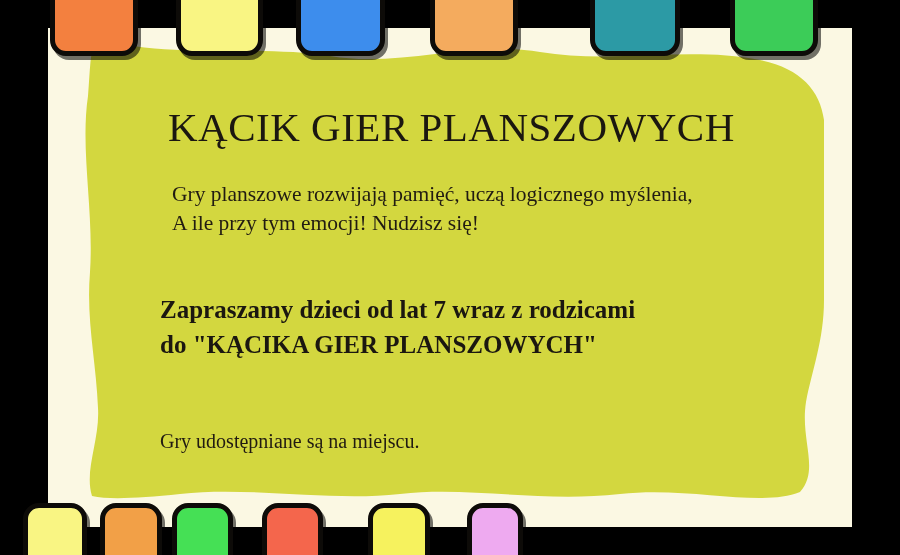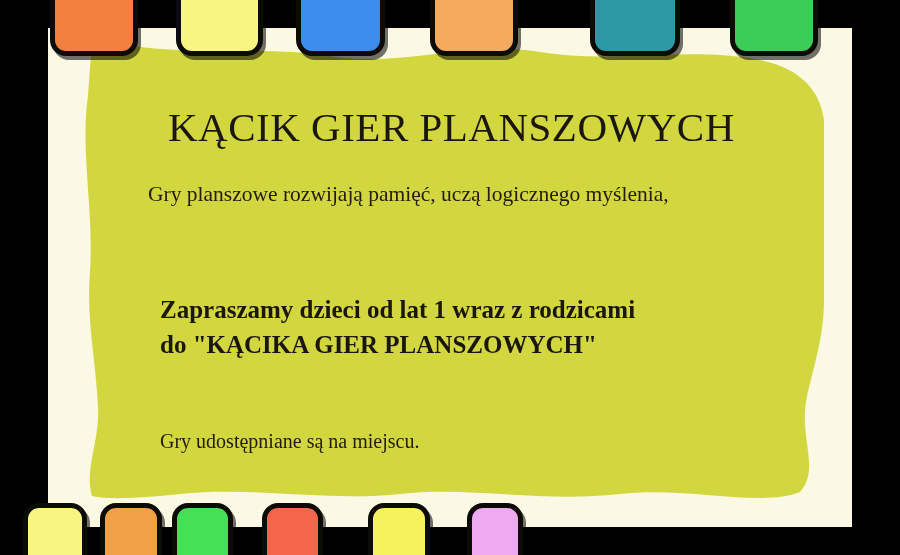--- a/index.html
+++ b/index.html
@@ -36,21 +36,21 @@
     border-radius:16px 16px 10px 10px;
   }
   
   .content{position:absolute;left:0;top:0;width:900px;height:435px;}
   .title{
     position:absolute;left:168px;top:103px;
     font-size:41px;letter-spacing:.5px;color:#1b1710;
     white-space:nowrap;
   }
   .para1{
-    position:absolute;left:148px;top:180px;width:640px;
+    position:absolute;left:172px;top:180px;width:640px;
     font-size:21.5px;line-height:29px;color:#211b12;
   }
   .para2{
     position:absolute;left:160px;top:292px;width:650px;
     font-size:25px;line-height:35px;color:#1b1710;font-weight:bold;
   }
   .para3{
     position:absolute;left:160px;top:428px;width:620px;
     font-size:20px;line-height:27px;color:#211b12;
   }
@@ -103,23 +103,24 @@
       <div class="tile bottom" style="left: 172px; width: 51px; background: rgb(69, 224, 85);"></div>
       <div class="tile bottom" style="left: 262px; width: 51px; background: rgb(244, 102, 76);"></div>
       <div class="tile bottom" style="left: 368px; width: 52px; background: rgb(246, 242, 94);"></div>
       <div class="tile bottom" style="left: 467px; width: 46px; background: rgb(238, 170, 240);"></div>
     </div>
 
   <div class="content">
     <div class="title">KĄCIK GIER PLANSZOWYCH</div>
     <div class="para1" id="intro">
         <div>Gry planszowe rozwijają pamięć, uczą logicznego myślenia,</div>
+        <div>A ile przy tym emocji! Nudzisz się!</div>
       </div>
     <div class="para2" id="invite">
-        <div>Zapraszamy dzieci od lat 1 wraz z rodzicami</div>
+        <div>Zapraszamy dzieci od lat 7 wraz z rodzicami</div>
         <div>do "KĄCIKA GIER PLANSZOWYCH"</div>
       </div>
     <div class="para3" id="footer">
         <div>Gry udostępniane są na miejscu.</div>
       </div>
   </div>
 
 </div>
 
 </body></html>

